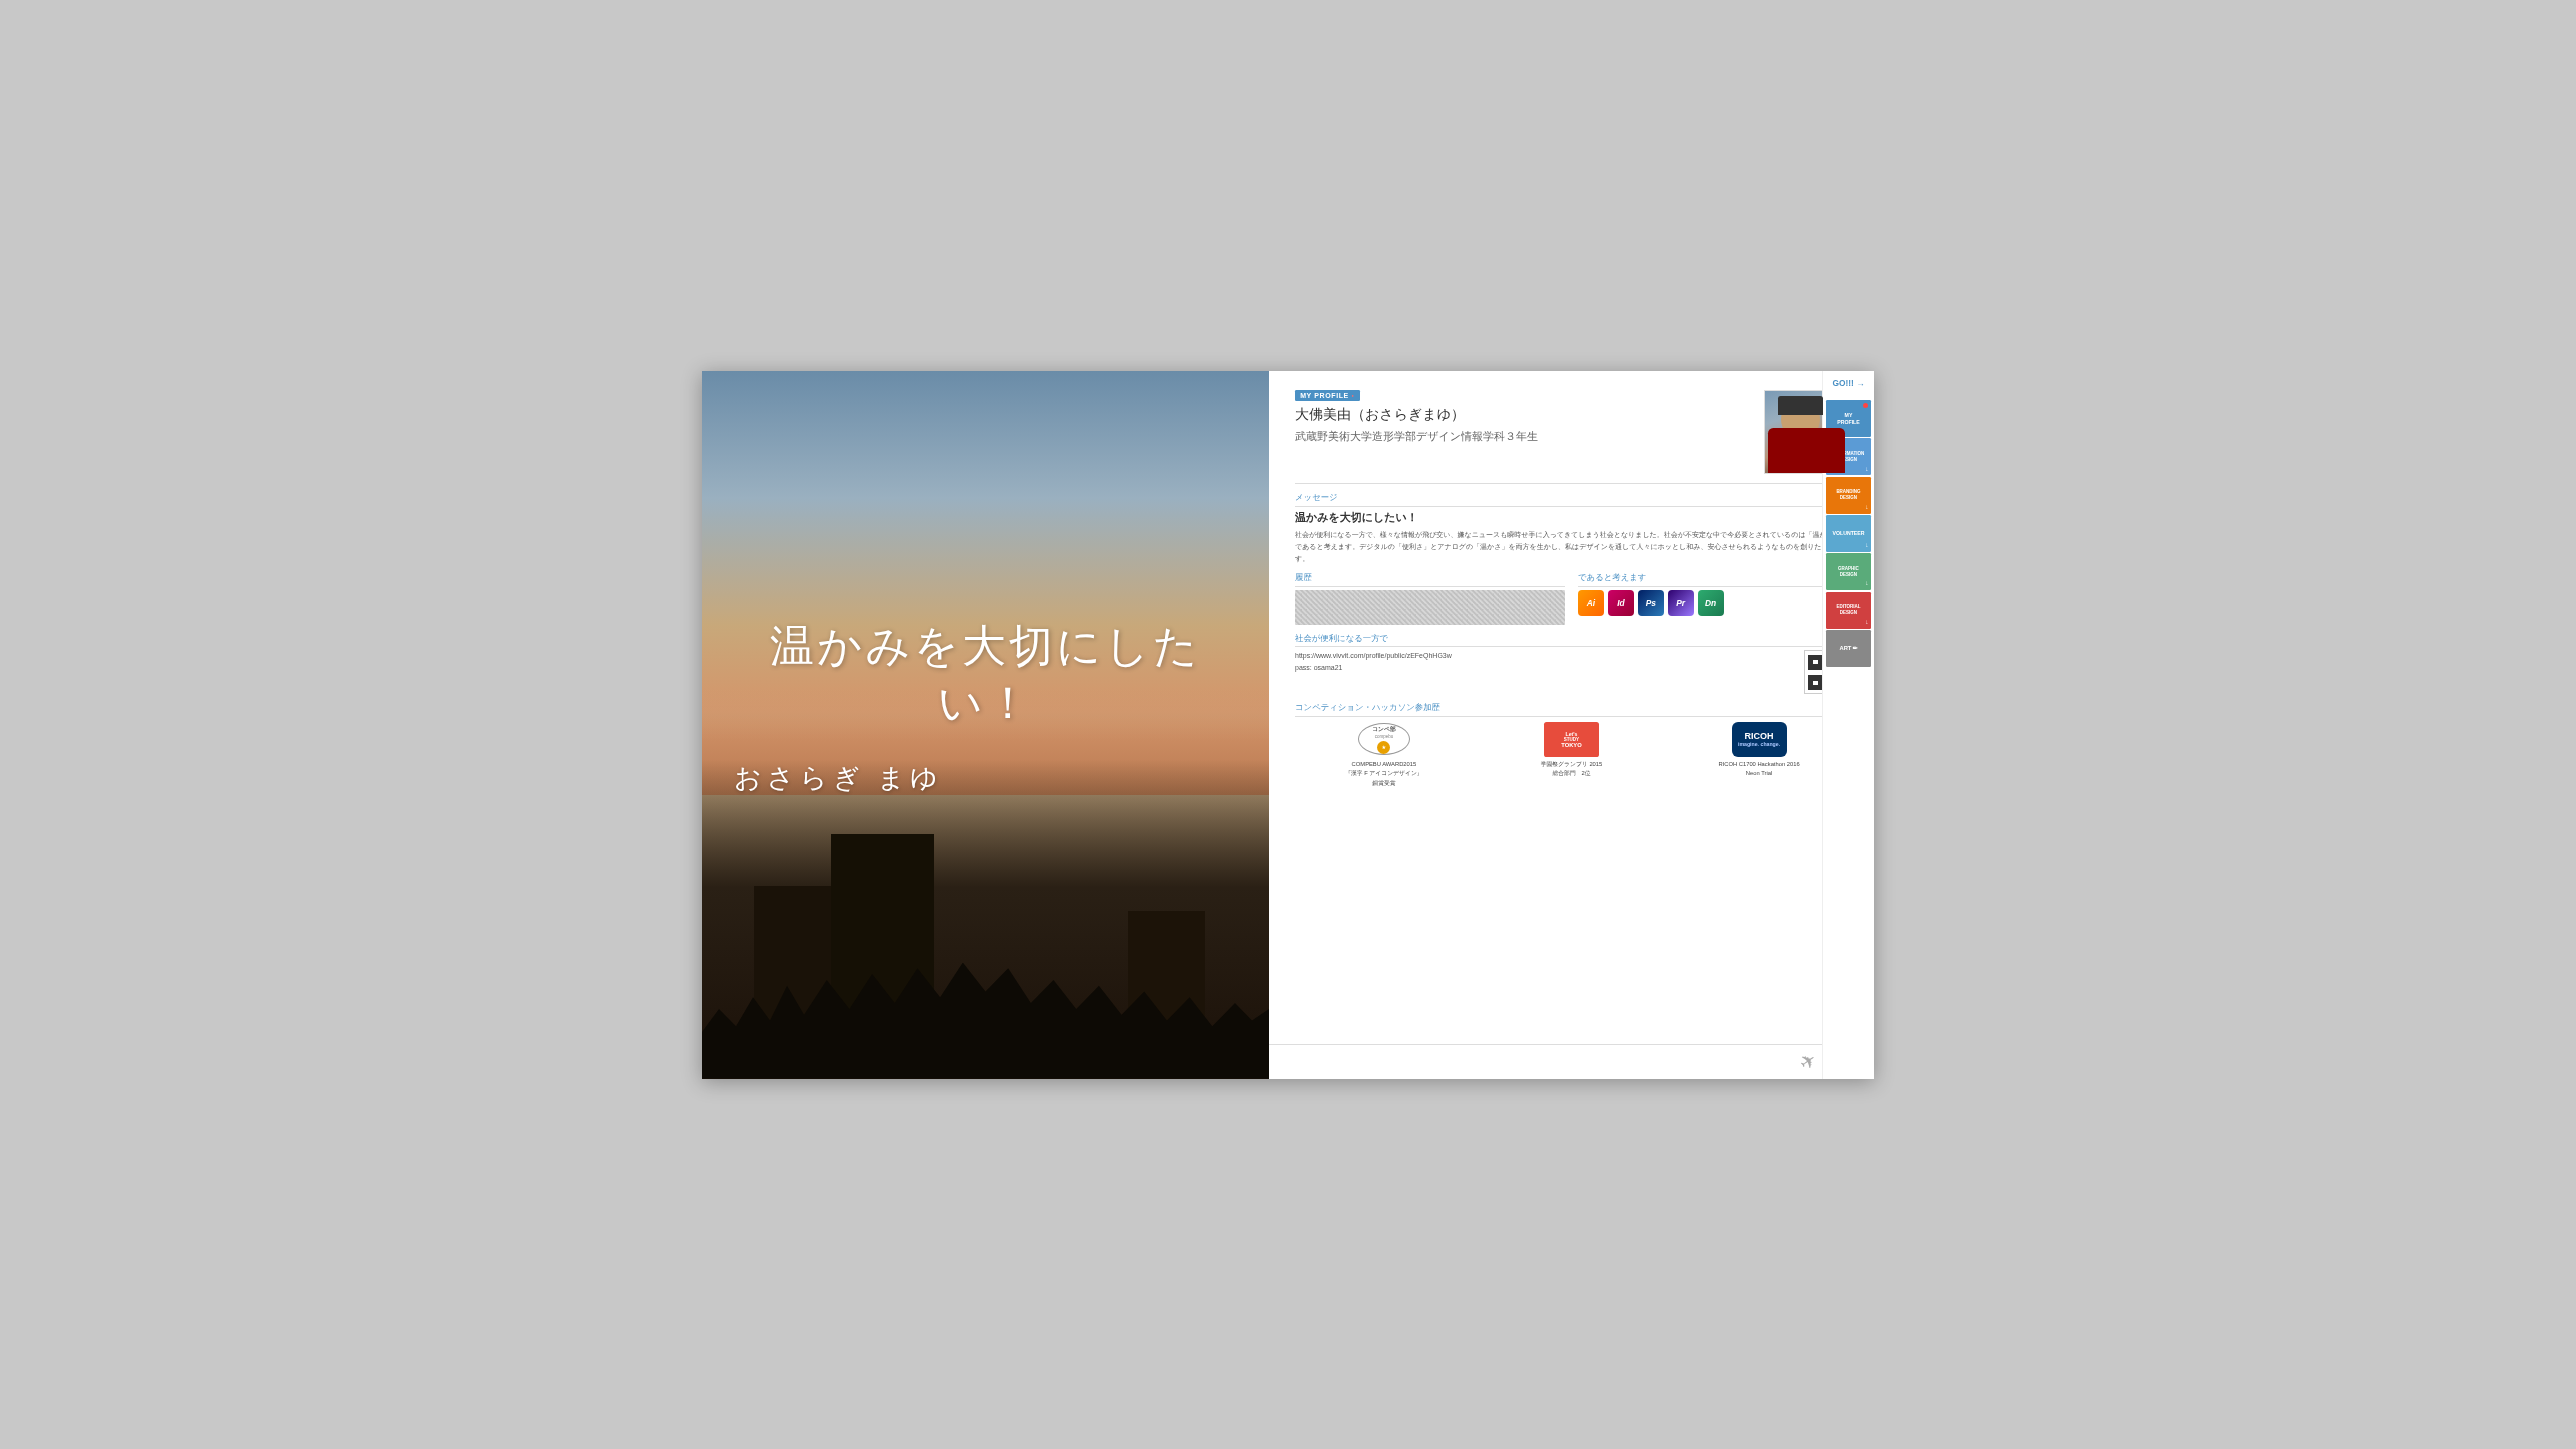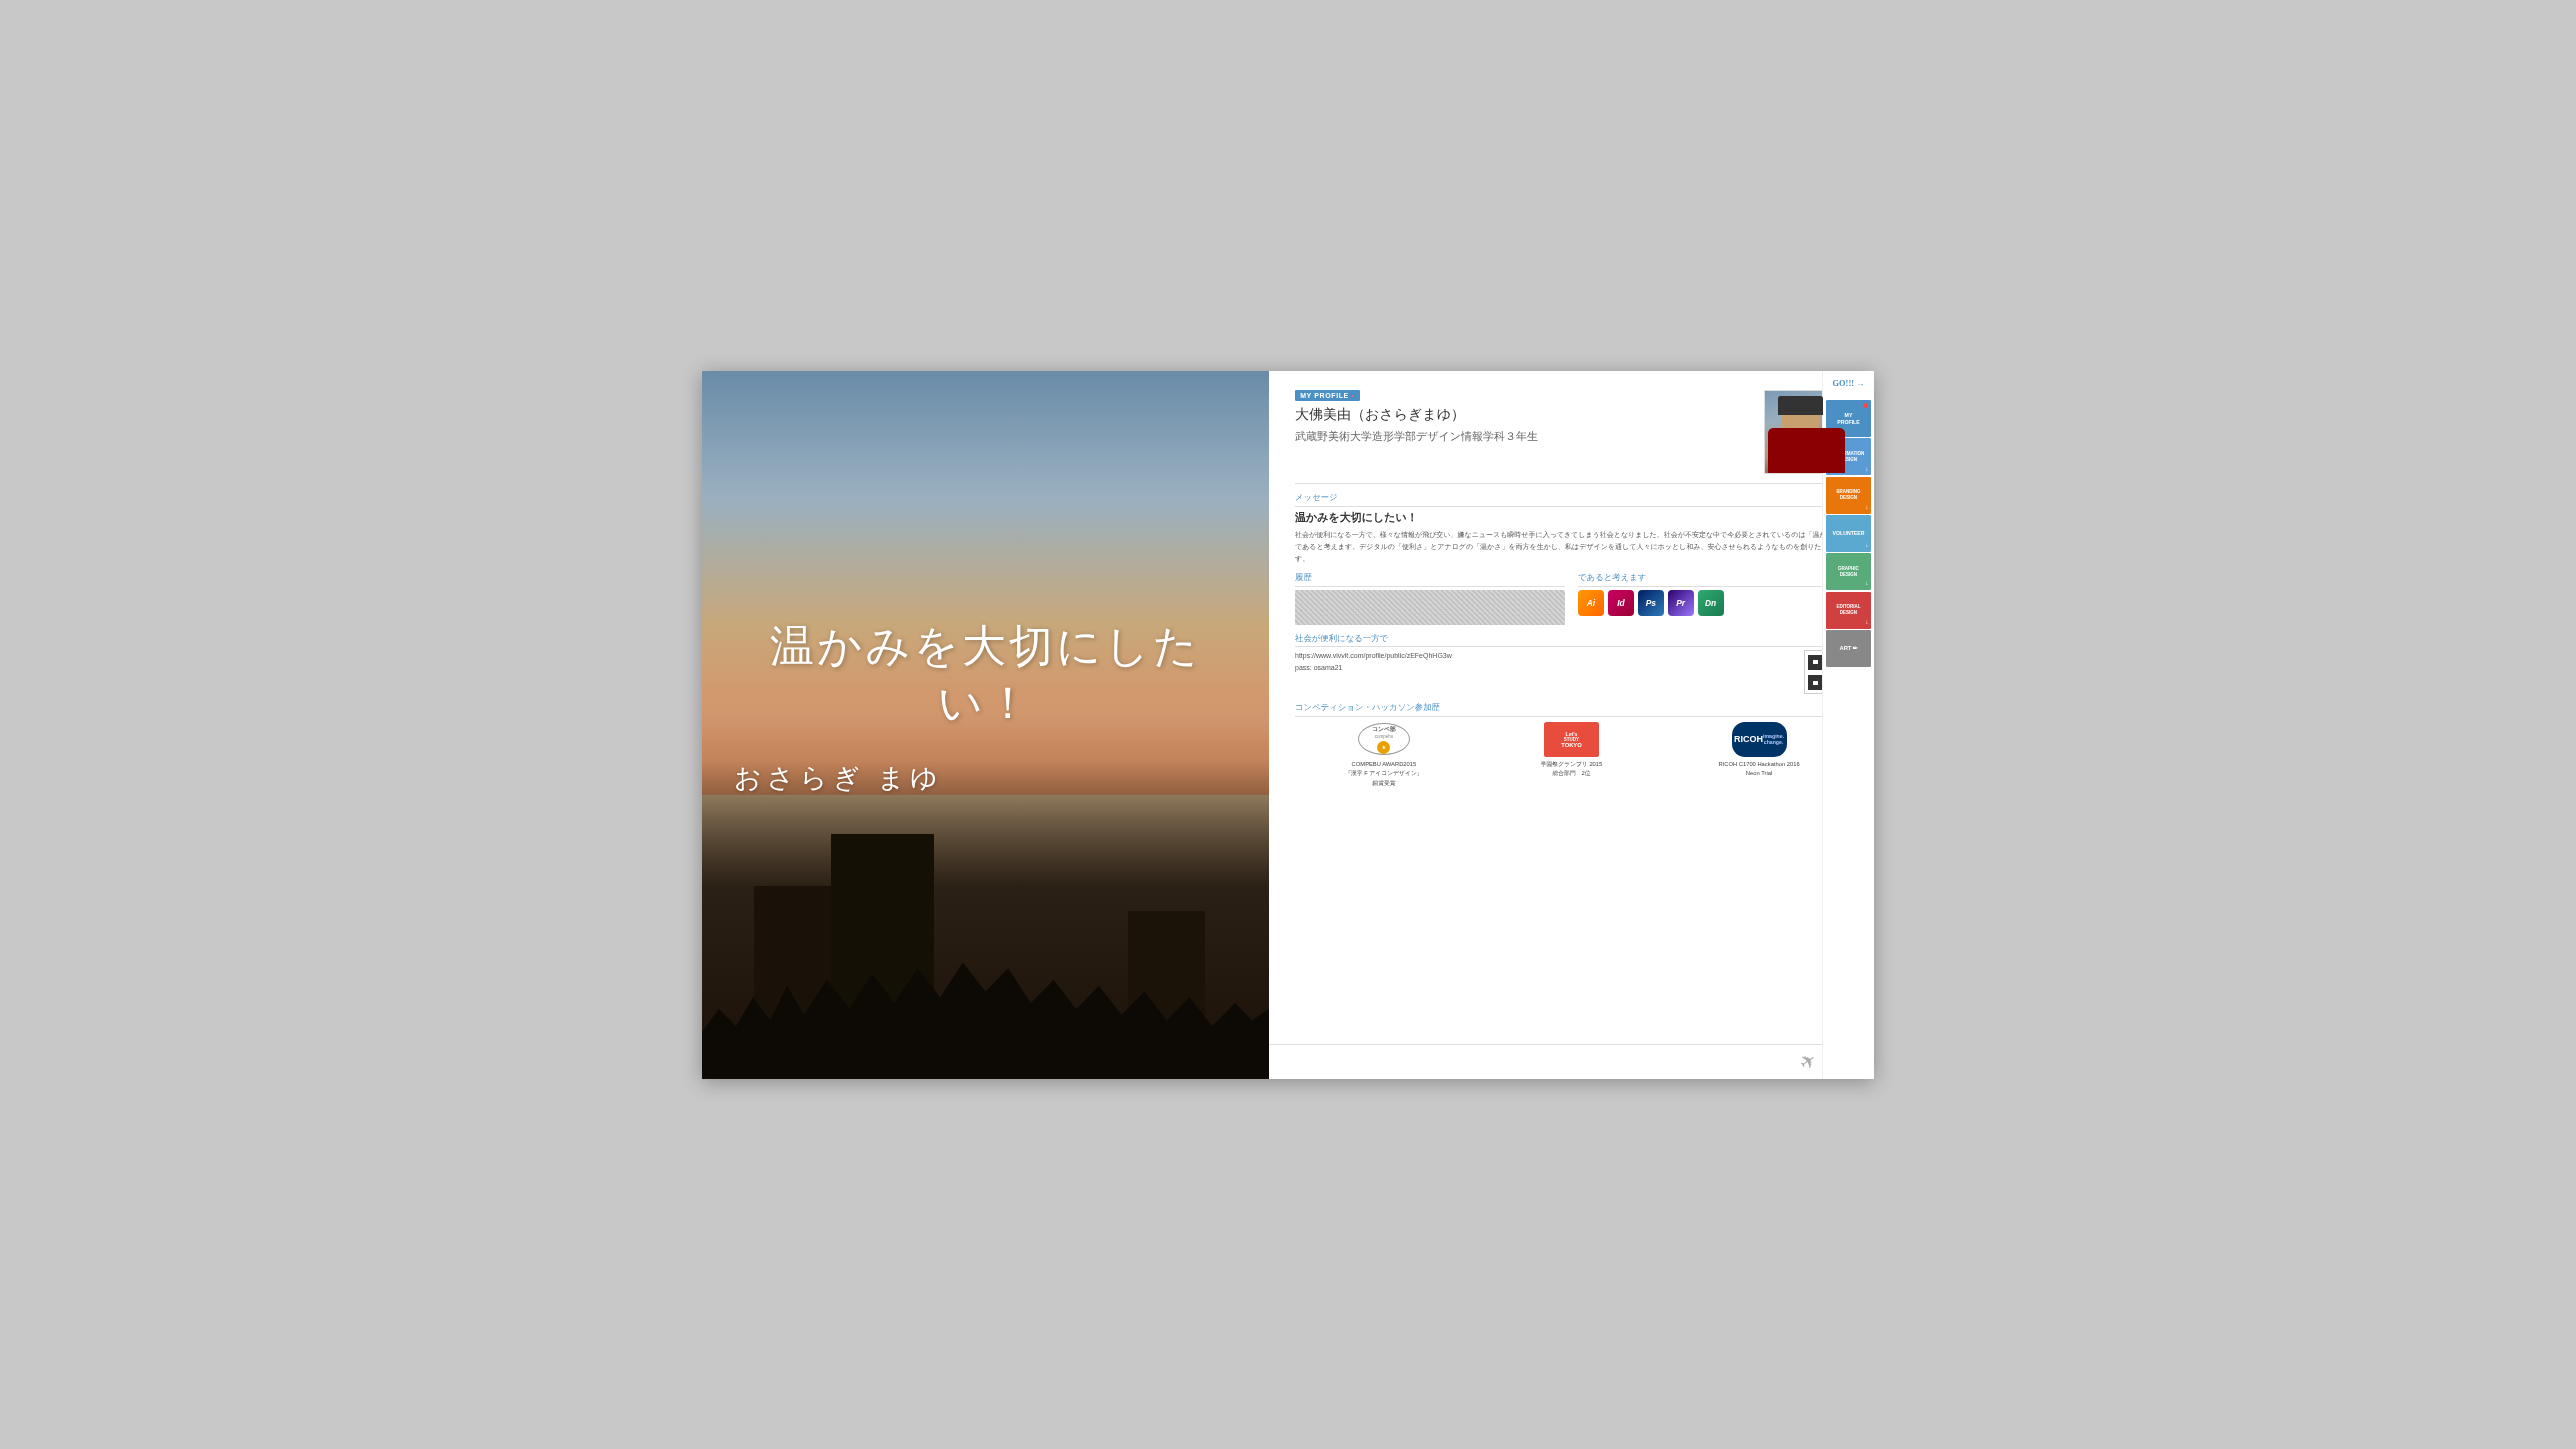--- a/index.html
+++ b/index.html
@@ -490,40 +490,40 @@
               <div style="font-size:4.5px;">STUDY</div>
               <div style="font-size:5.8px;font-weight:bold;">TOKYO</div>
             </div>
             <div class="comp-text">
               <div>学園祭グランプリ 2015</div>
               <div>総合部門　2位</div>
             </div>
           </div>
 
           <div class="comp-item">
-            <div class="comp-logo comp-logo-ricoh" style="background:#003366;border-radius:13px;flex-direction:row;padding:3.9px;">
+            <div class="comp-logo comp-logo-ricoh" style="background:#003366;border-radius:6px;flex-direction:column;padding:3.9px;">
               <div style="font-size:9px;font-weight:bold;color:white;">RICOH</div>
               <div style="font-size:5.2px;color:#aac8ff;">imagine. change.</div>
             </div>
             <div class="comp-text">
               <div>RICOH C1700 Hackathon 2016</div>
               <div>Neon Trial</div>
             </div>
           </div>
         </div>
       </div>
     </div>
 
     <div class="bottom-bar">
       <div class="send-icon">✈</div>
     </div>
 
     <div class="right-sidebar">
 
-      <div style="text-align:center;margin-bottom:11px;font-family:Liberation Serif, serif;">
+      <div style="text-align:center;margin-bottom:11px;">
         <span class="go-link">GO!!! →</span>
       </div>
       <div class="nav-item nav-active">
         <span style="font-size:5.2px;">MY<br>PROFILE</span>
         <span class="nav-dot"></span>
       </div>
       <div class="nav-item nav-blue">
         <span style="font-size:4.5px;">INFORMATION<br>DESIGN</span>
         <span class="nav-arrow">↓</span>
       </div>

